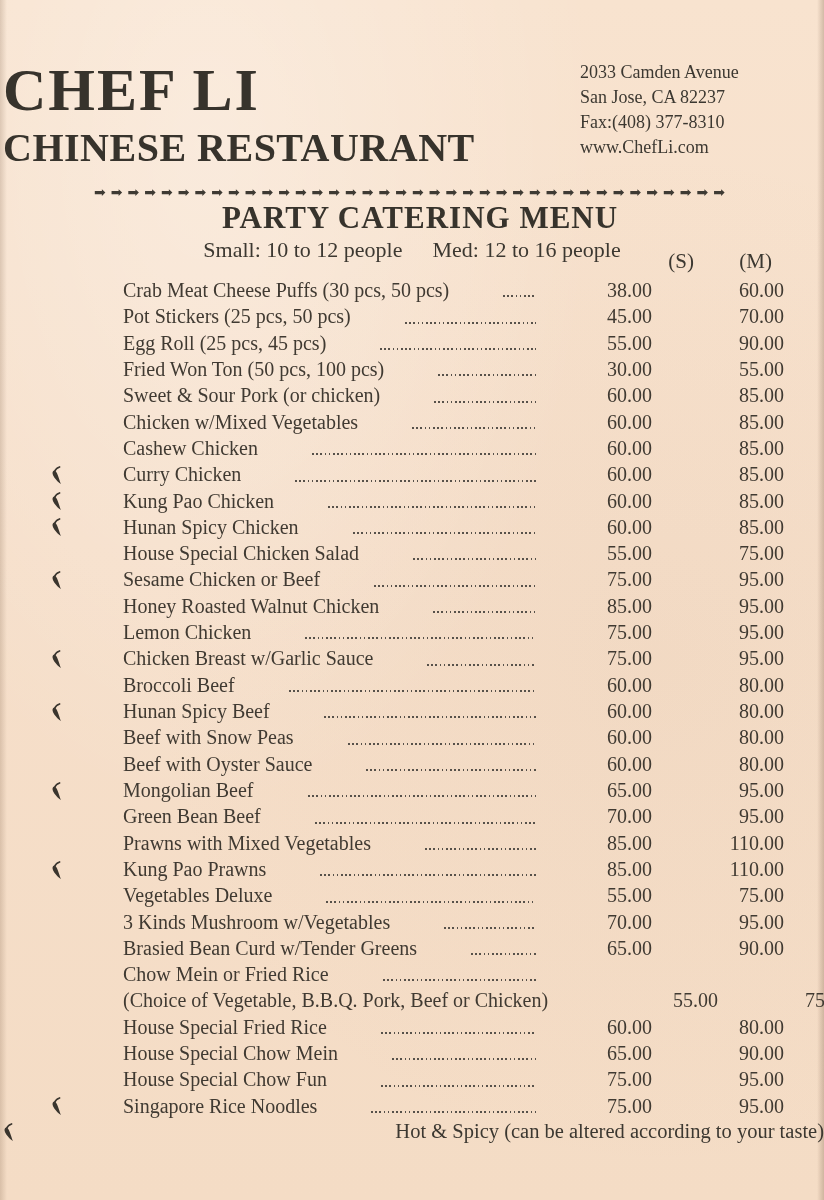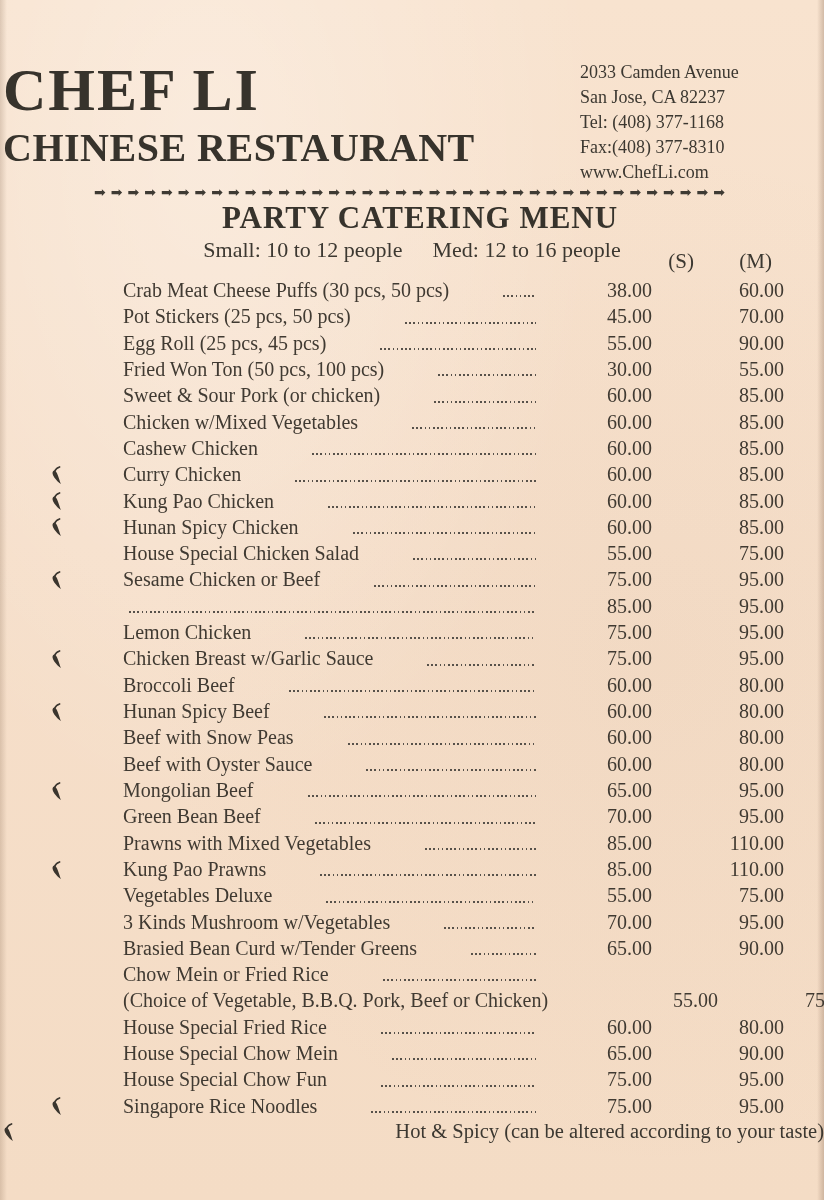--- a/index.html
+++ b/index.html
@@ -65,21 +65,20 @@
   <div class="edge-right"></div>
 
   <div class="titles">
     <div class="title-main">CHEF LI</div>
     <div class="title-sub">CHINESE RESTAURANT</div>
   </div>
 
   <div class="address">
     <div>2033 Camden Avenue</div>
     <div>San Jose, CA 82237</div>
-    <div>Tel: (408) 377-1168</div>
     <div>Fax:(408) 377-8310</div>
     <div>www.ChefLi.com</div>
   </div>
 
   <div class="arrow-divider">➡︎➡︎➡︎➡︎➡︎➡︎➡︎➡︎➡︎➡︎➡︎➡︎➡︎➡︎➡︎➡︎➡︎➡︎➡︎➡︎➡︎➡︎➡︎➡︎➡︎➡︎➡︎➡︎➡︎➡︎➡︎➡︎➡︎➡︎➡︎➡︎➡︎➡︎</div>
 
   <div class="menu-title">PARTY CATERING MENU</div>
   <div class="menu-sub">
     <span>Small: 10 to 12 people</span>
     <span>Med: 12 to 16 people</span>
@@ -190,20 +189,21 @@
             <path d="M5.2 6.1 C3.9 7.6 4.5 10.0 6.3 12.5 C8.1 15.0 10.6 17.6 12.9 18.9 C11.7 16.2 11.1 13.3 9.9 10.4 C8.9 7.9 7.7 5.7 6.4 5.6 C5.9 5.6 5.5 5.8 5.2 6.1 Z" fill="#3a352e"></path>
           </svg>
         </span>
         <span class="iname">Sesame Chicken or Beef</span>
         <span class="leader"></span>
         <span class="price s">75.00</span>
         <span class="price m">95.00</span>
       </div>
       <div class="row">
         <span class="spice"></span>
+        <span class="iname">Honey Roasted Walnut Chicken</span>
         <span class="leader"></span>
         <span class="price s">85.00</span>
         <span class="price m">95.00</span>
       </div>
       <div class="row">
         <span class="spice"></span>
         <span class="iname">Lemon Chicken</span>
         <span class="leader"></span>
         <span class="price s">75.00</span>
         <span class="price m">95.00</span>

